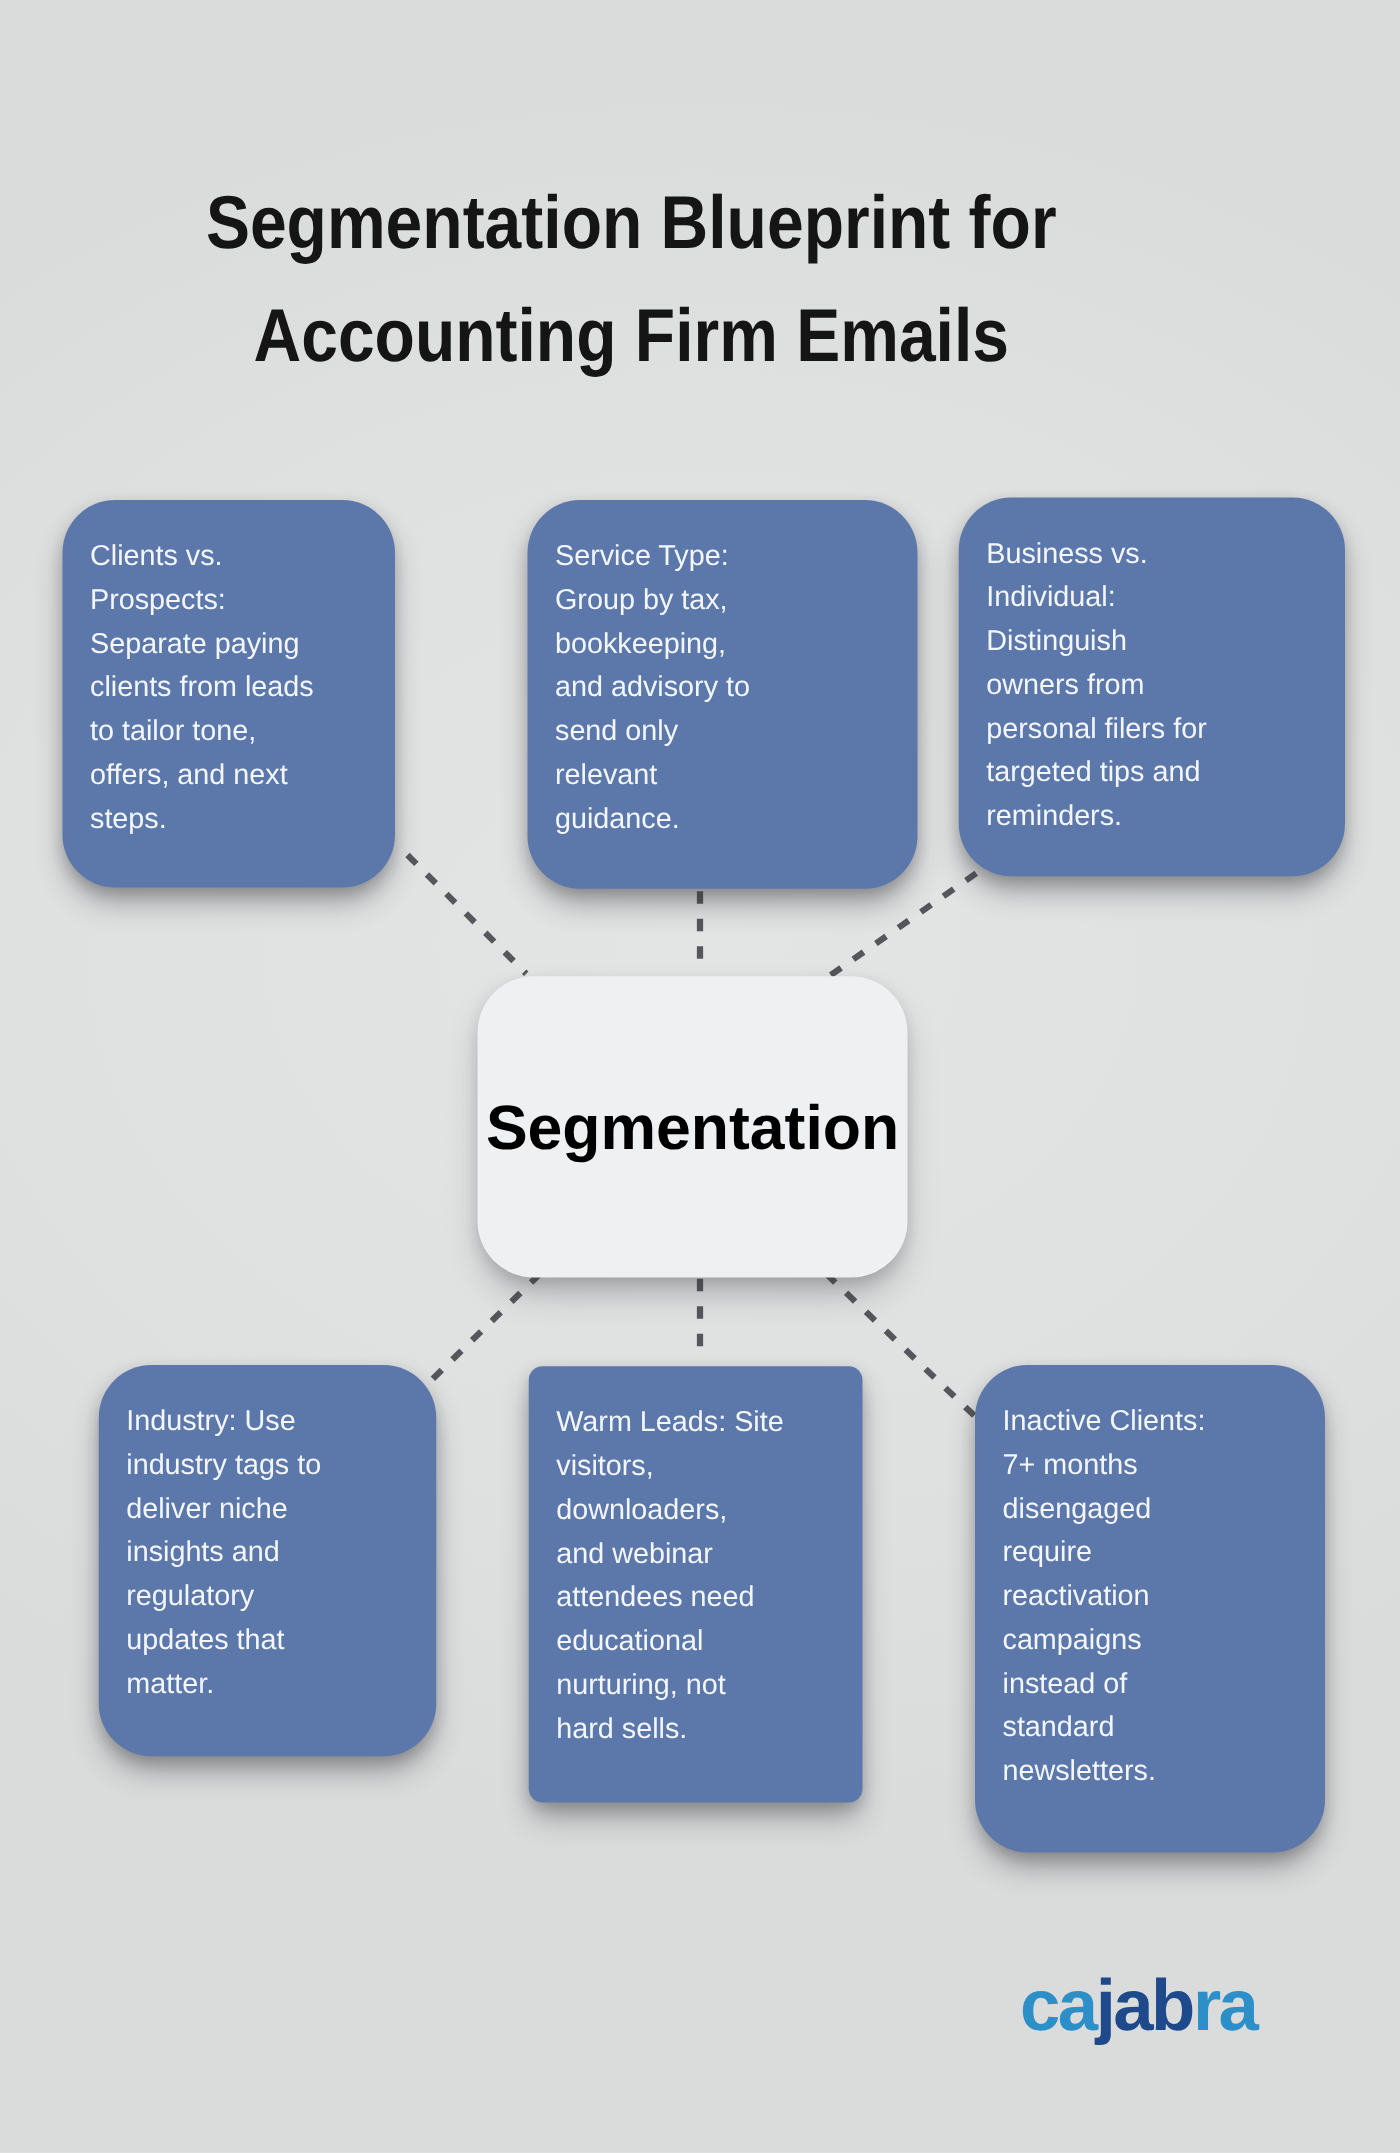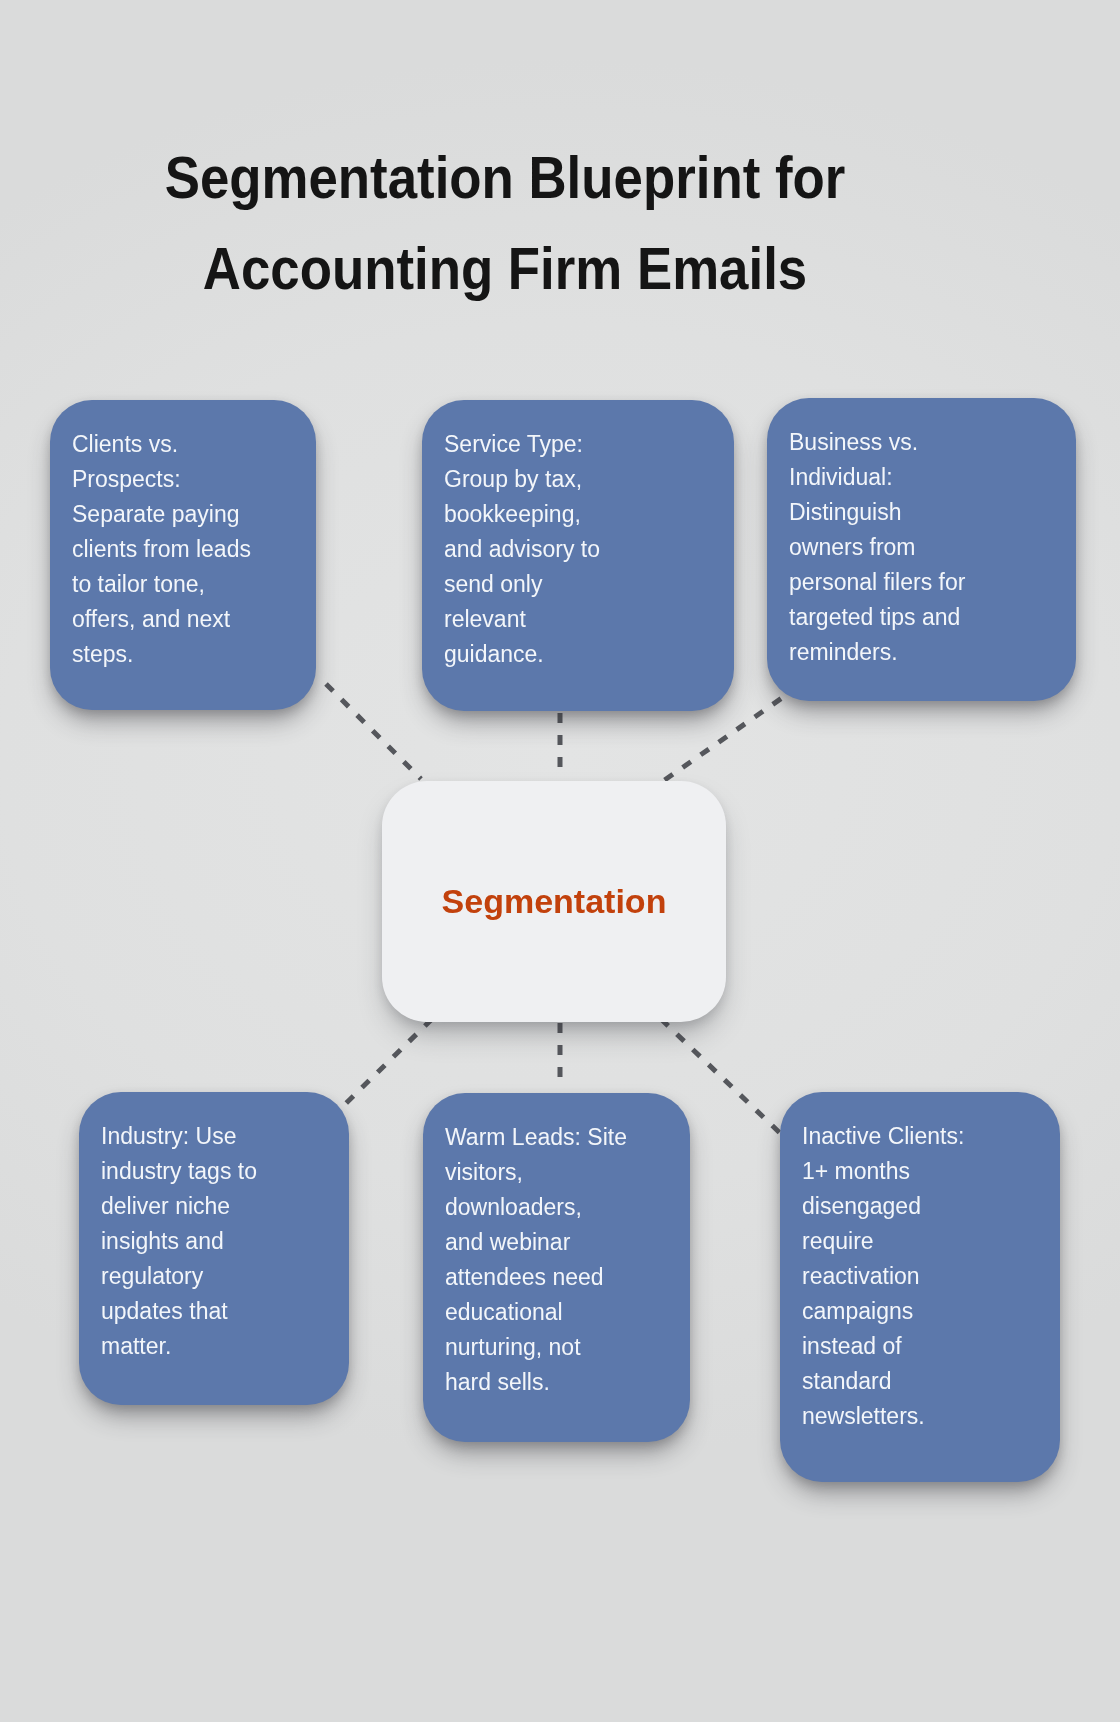--- a/index.html
+++ b/index.html
@@ -18,27 +18,27 @@
   .card {
     position:absolute; background:#5c78ab; border-radius:42px;
     color:#f3f6fa; font-size:23px; line-height:35px; padding:27px 22px;
     white-space:pre-line; box-sizing:border-box;
     box-shadow: 0 14px 24px -4px rgba(50,52,58,0.45), 0 4px 10px rgba(50,52,58,0.18);
   }
   .card.b1 { left:50px;  top:400px;  width:266px; height:310px; }
   .card.b2 { left:422px; top:400px;  width:312px; height:311px; }
   .card.b3 { left:767px; top:398px;  width:309px; height:303px; }
   .card.b4 { left:63px;  top:1092px; width:270px; height:313px;margin-left:16px; }
-  .card.b5 { left:423px; top:1093px; width:267px; height:349px; }
+  .card.b5 { left:423px; top:1093px; width:267px; height:349px;border-radius:11px; }
   .card.b6 { left:780px; top:1092px; width:280px; height:390px; }
   .hub {
     position:absolute; left:382px; top:781px; width:344px; height:241px;
     background:#eff0f2; border-radius:45px;
     display:flex; align-items:center; justify-content:center;
-    font-size:34px; font-weight:700; color:#c2410c;
+    font-size:50px; font-weight:700; color:#000000;
     box-shadow: 0 16px 28px -6px rgba(50,52,58,0.35), 0 4px 10px rgba(50,52,58,0.12);
   }
   .logo {
     position:absolute; left:816px; top:1576px;
     font-size:58px; font-weight:700; letter-spacing:-2px; line-height:1;
   }
   .logo .lt { color:#2d8fc8; }
   .logo .dk { color:#1e4a8c; }
 </style>
 </head>
@@ -88,27 +88,30 @@
 matter.</div>
   <div class="card b5">Warm Leads: Site
 visitors,
 downloaders,
 and webinar
 attendees need
 educational
 nurturing, not
 hard sells.</div>
   <div class="card b6">Inactive Clients:
-1+ months
+7+ months
 disengaged
 require
 reactivation
 campaigns
 instead of
 standard
 newsletters.</div>
 
   <div class="hub">
     <span>Segmentation</span>
   </div>
 
+  <div class="logo">
+    <span class="lt">ca</span><span class="dk">jab</span><span class="lt">ra</span>
+  </div>
 
 </div>
 
 </body></html>

